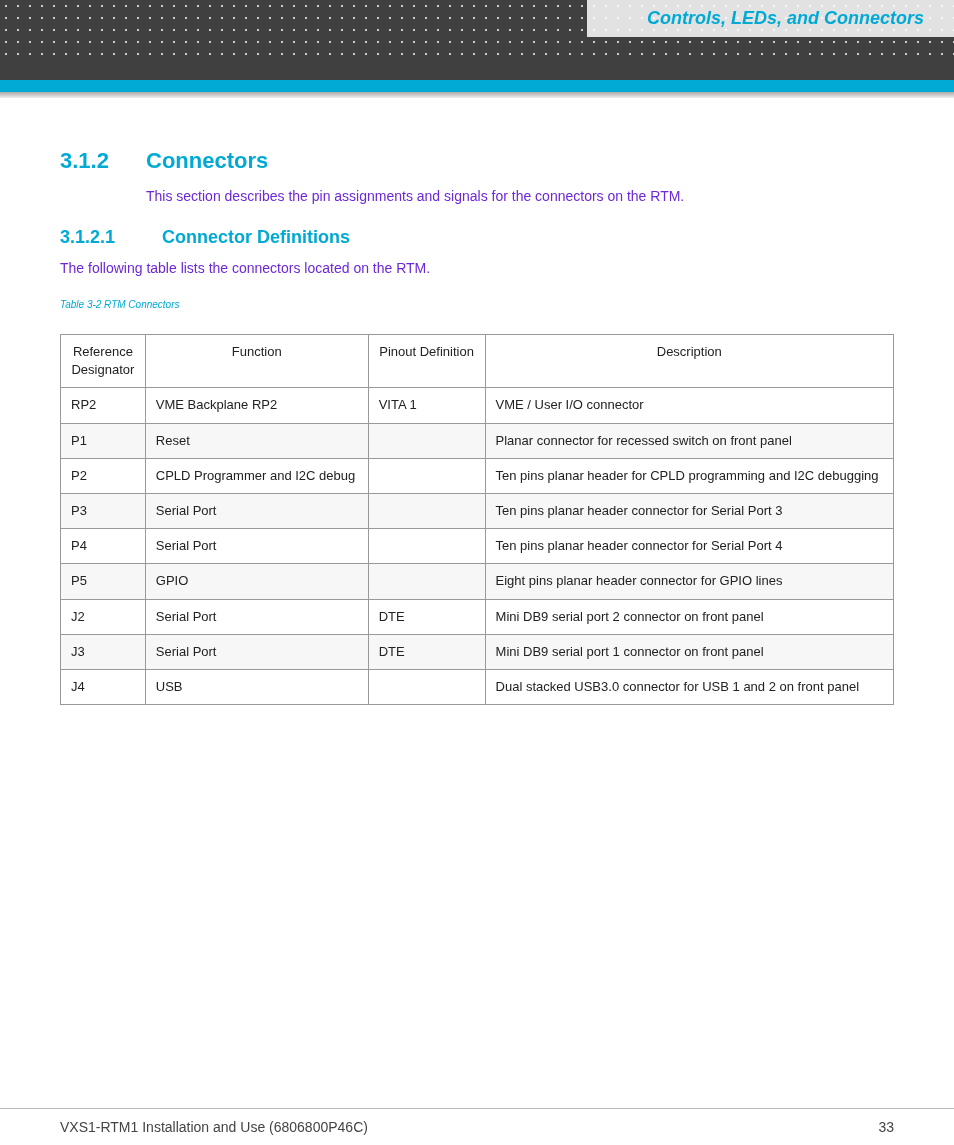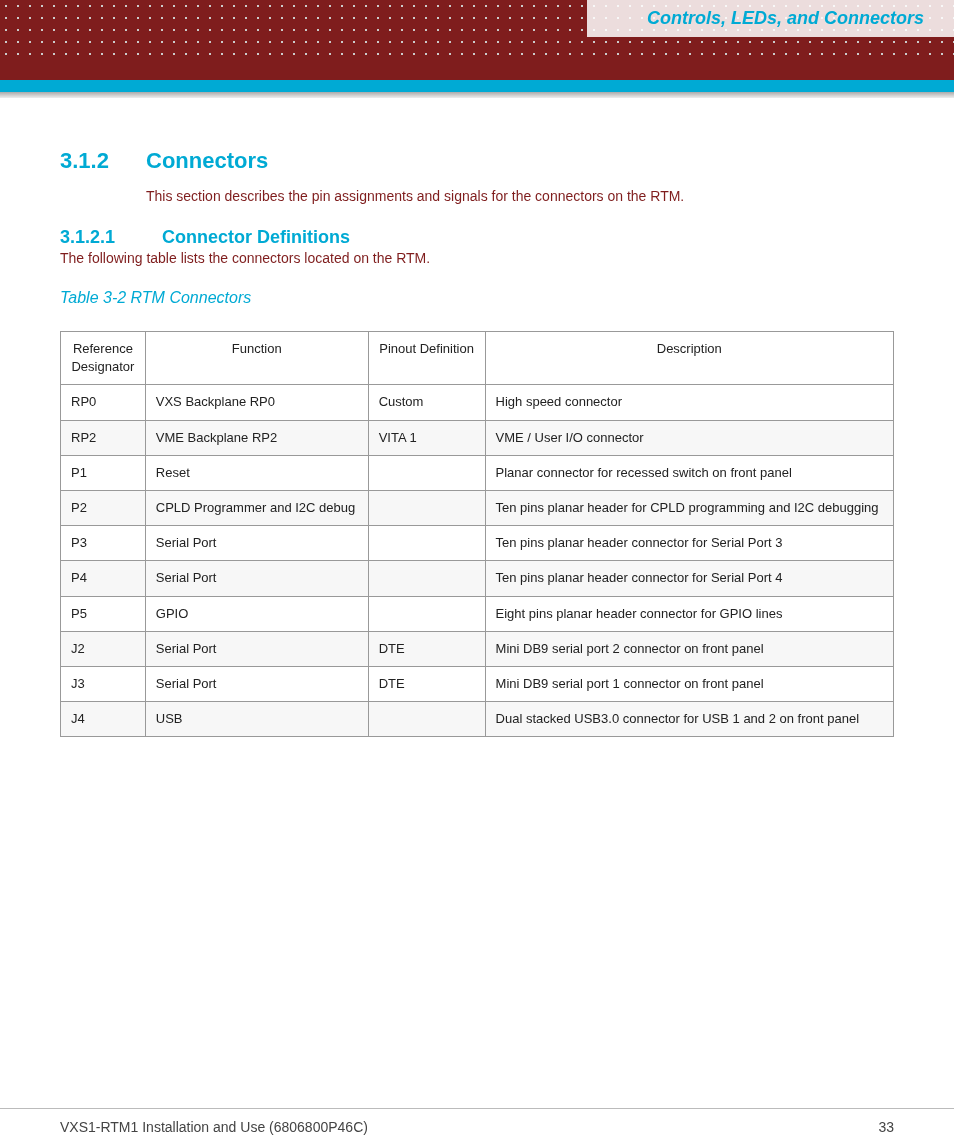--- a/index.html
+++ b/index.html
@@ -10,21 +10,21 @@
       font-family: Arial, sans-serif;
       font-size: 14px;
       color: #222;
       position: relative;
     }
 
     
     .header-pattern {
       width: 100%;
       height: 80px;
-      background: #7f1d1d;
+      background: #404040;
       position: relative;
       overflow: hidden;
     }
     .header-dots {
       position: absolute;
       top: 0; left: 0; right: 0;
       height: 60px;
       background-image: radial-gradient(circle, #ccc 1px, transparent 1px);
       background-size: 12px 12px;
     }
@@ -74,47 +74,48 @@
       min-width: 70px;
     }
     .section-title {
       font-size: 22px;
       font-weight: bold;
       color: #00aad4;
     }
 
     .section-body-text {
       font-size: 14px;
-      color: #7f1d1d;
+      color: #6d28d9;
       margin-left: 86px;
       margin-bottom: 20px;
       line-height: 1.5;
     }
 
     
     .subsection-heading {
       display: flex;
       align-items: baseline;
       gap: 16px;
+      margin-bottom: 10px;
       margin-top: 10px;
     }
     .subsection-num {
       font-size: 18px;
       font-weight: bold;
       color: #00aad4;
       min-width: 86px;
     }
     .subsection-title {
       font-size: 18px;
       font-weight: bold;
       color: #00aad4;
     }
 
     .table-caption {
-      font-size: 16px;
+      font-size: 10px;
       color: #00aad4;
       font-style: italic;
       margin-left: 0;
       margin-bottom: 8px;
       margin-top: 20px;
     }
 
     
     .connector-table {
       width: 100%;
@@ -187,26 +188,20 @@
   <table class="connector-table">
     <thead>
       <tr>
         <th>Reference<br>Designator</th>
         <th>Function</th>
         <th>Pinout Definition</th>
         <th>Description</th>
       </tr>
     </thead>
     <tbody id="table-body">
-    <tr>
-          <td>RP0</td>
-          <td>VXS Backplane RP0</td>
-          <td>Custom</td>
-          <td>High speed connector</td>
-        </tr>
         <tr>
           <td>RP2</td>
           <td>VME Backplane RP2</td>
           <td>VITA 1</td>
           <td>VME / User I/O connector</td>
         </tr>
         <tr>
           <td>P1</td>
           <td>Reset</td>
           <td></td>

